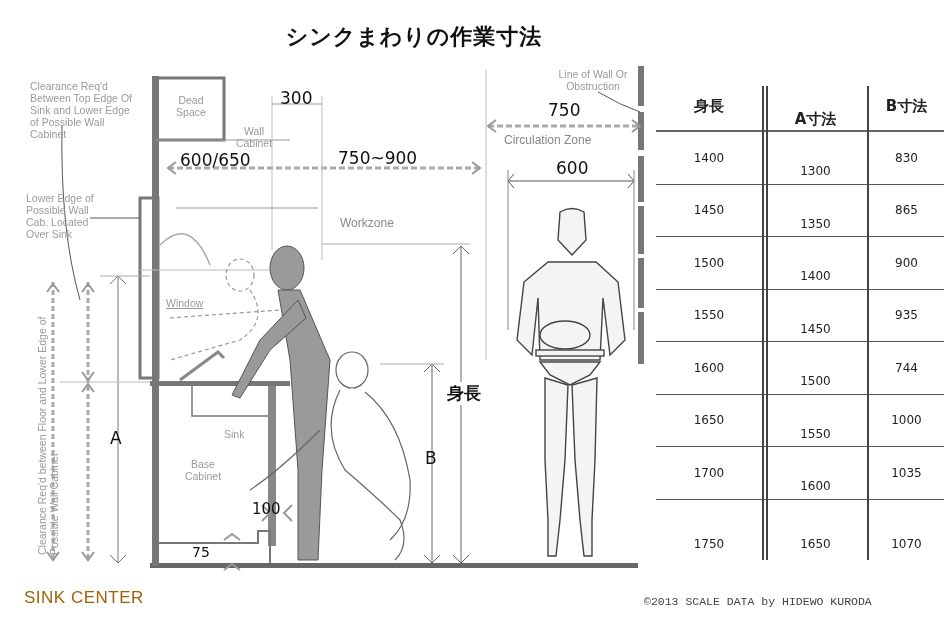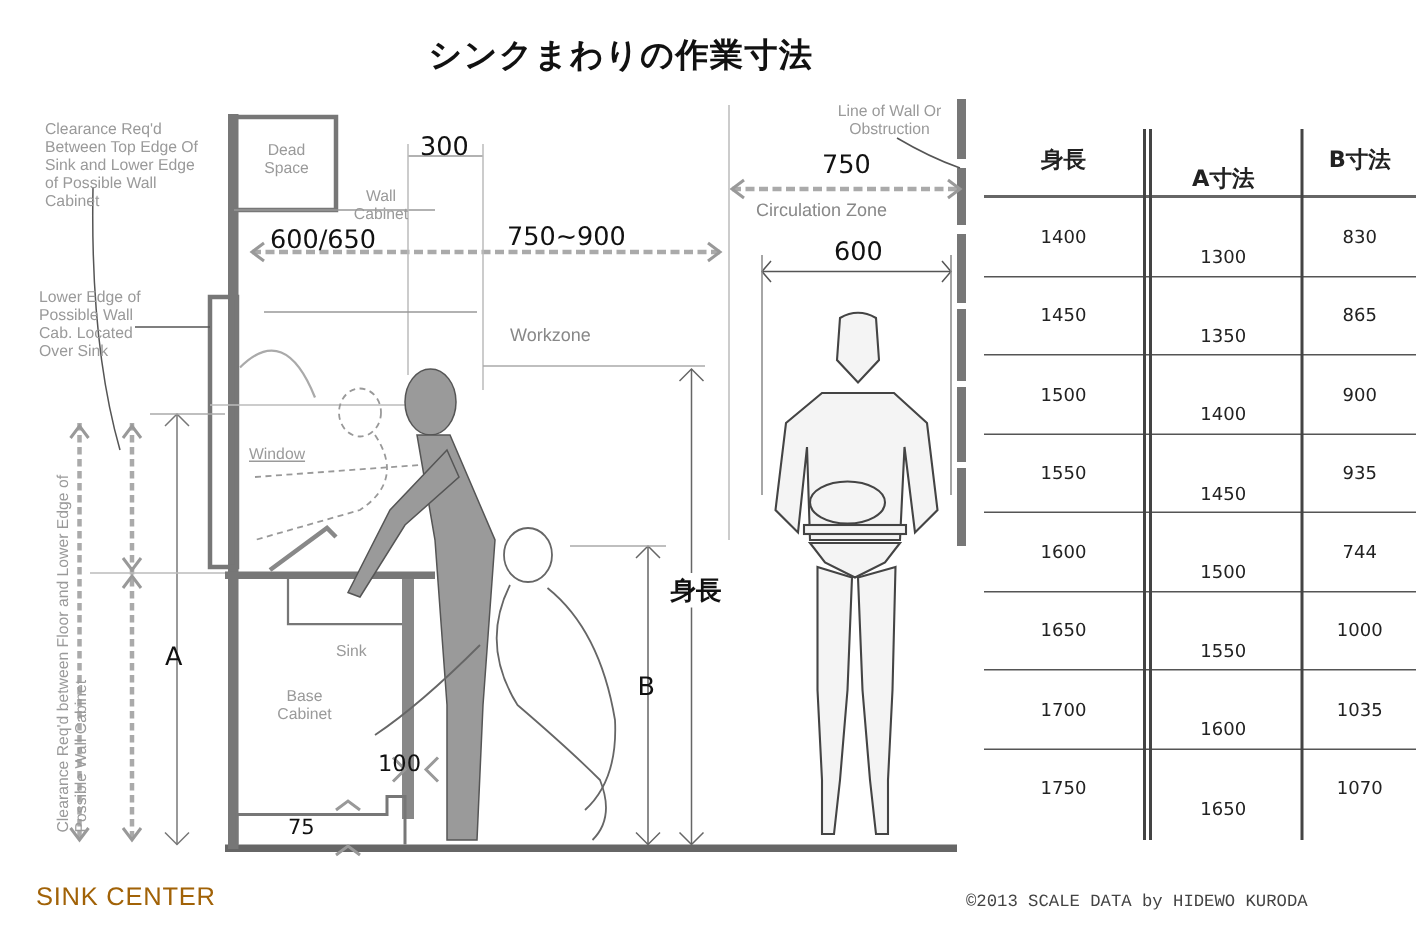--- a/index.html
+++ b/index.html
@@ -7,21 +7,21 @@
   .abs { position:absolute; }
   .title { left:0; width:828px; top:22px; text-align:center; font-size:22px; font-weight:bold; color:#111; letter-spacing:1px; }
   .note { font-family:"Liberation Sans", sans-serif; font-size:10.5px; line-height:12px; color:#9a9a9a; }
   .dim { font-family:"DejaVu Sans", sans-serif; font-size:17px; color:#111; }
   .lbl { font-family:Liberation Sans, sans-serif; font-size:12px; color:#888; }
   svg.art { position:absolute; left:0; top:0; }
   
   .tbl { left:656px; top:82px; width:288px; }
   .tbl .row { display:flex; height:51.5px; align-items:center; border-bottom:1.5px solid #555; }
   .tbl .row.head { height:48px; border-bottom:2px solid #666; }
-  .tbl .row:last-child { border-bottom:none; }
+  .tbl .row:last-child { border-bottom:none;align-items:flex-end; }
   .tbl .cell { text-align:center; font-size:12px; color:#222; }
   .tbl .head .cell { font-weight:bold; font-size:15px; }
   .c1 { width:106px; } .c2 { width:107px;margin-top:27px; } .c3 { width:75px; }
   .vline { position:absolute; background:#444; }
   .footer-left { left:24px; top:588px; font-family:"Liberation Sans", sans-serif; font-size:17px; color:#a16207; letter-spacing:0.5px; }
   .footer-right { left:644px; top:595px; font-family:Liberation Mono, monospace; font-size:11.5px; color:#444; }
 </style>
 </head>
 <body>
 

